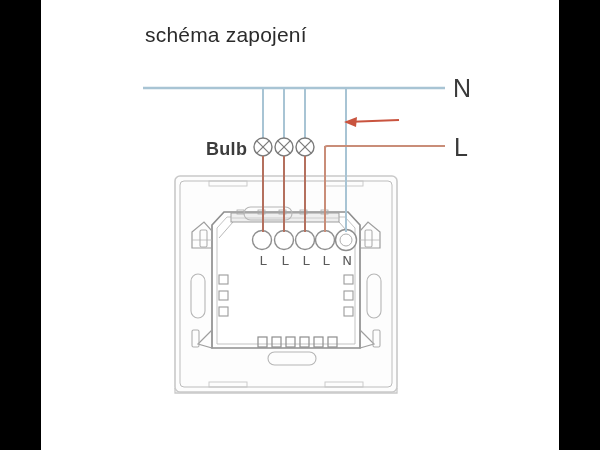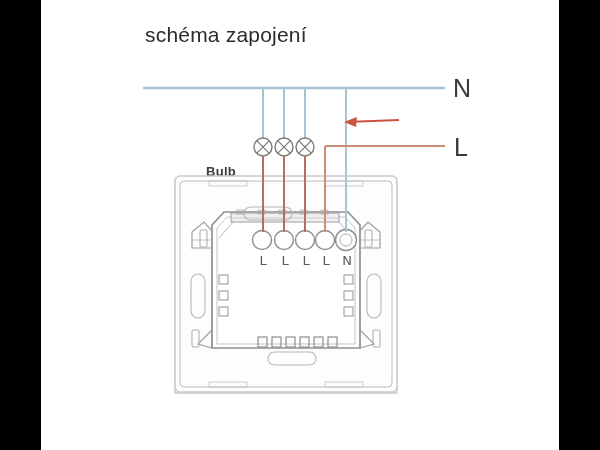--- a/index.html
+++ b/index.html
@@ -51,25 +51,24 @@
     color: #3a3a3a;
     line-height: 1;
   }
   #label-N { left: 412px; top: 76px; }
   #label-L { left: 413px; top: 135px; }
 
   #label-bulb {
     position: absolute;
     left: 165px;
     top: 139px;
-    font-size: 13px;
+    font-size: 18px;
     font-weight: bold;
     color: #3c3c3c;
     letter-spacing: 0.3px;
-    margin-top: 25px;
   }
 
   svg#art {
     position: absolute;
     left: 0;
     top: 0;
     width: 518px;
     height: 450px;
   }
 

